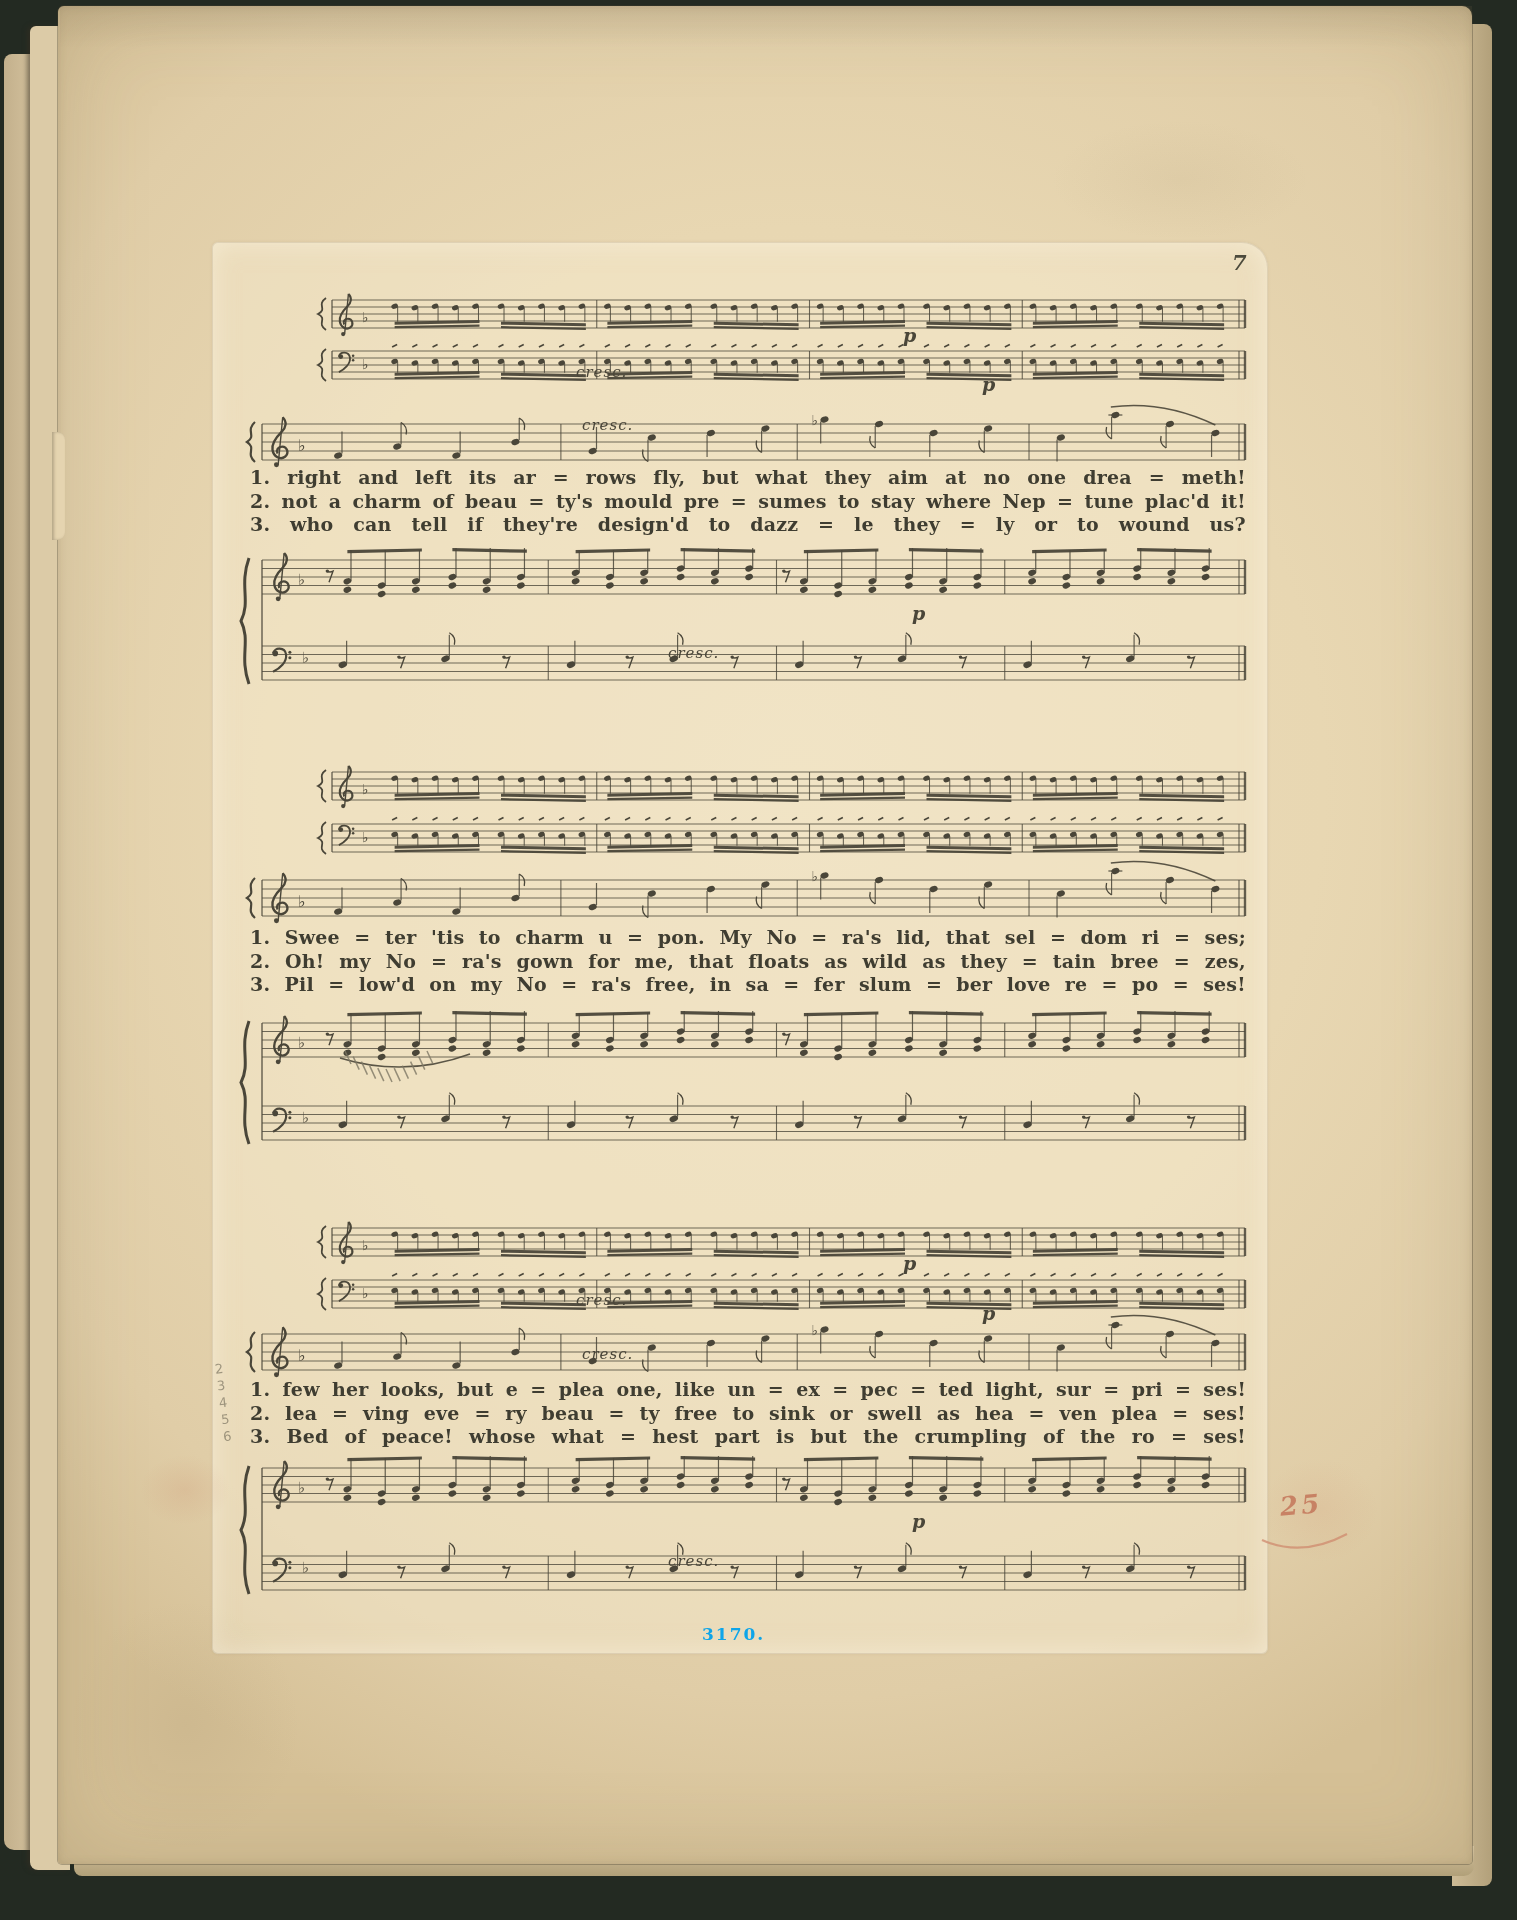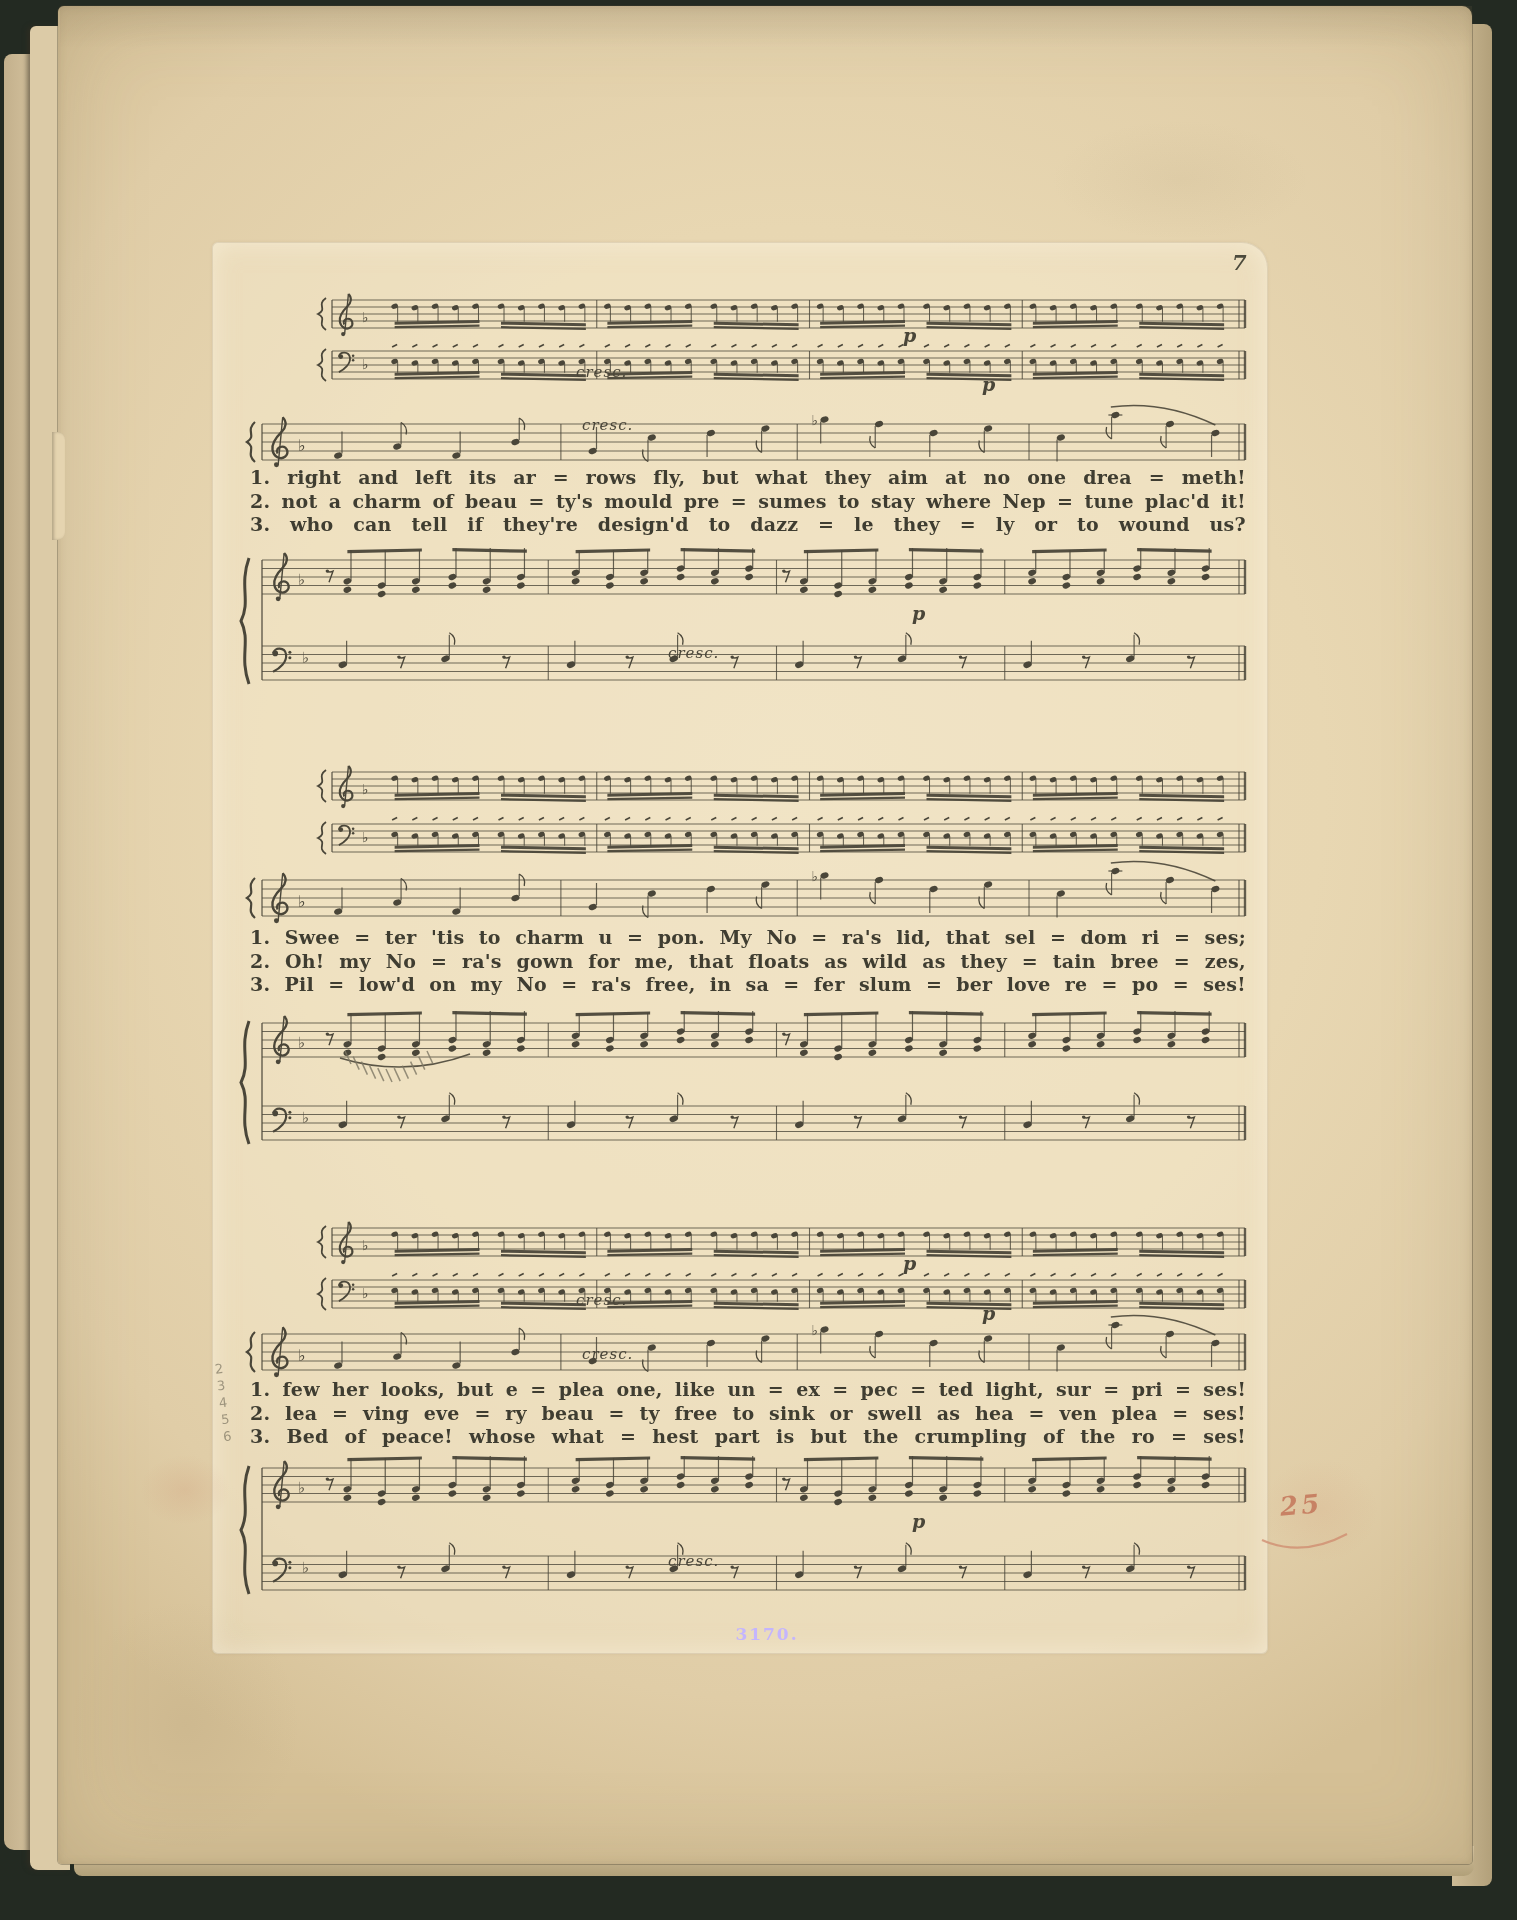--- a/index.html
+++ b/index.html
@@ -32,22 +32,22 @@
   .stain-3{left:70px;top:1600px;width:230px;height:250px;background:radial-gradient(closest-side,rgba(140,120,88,.10),rgba(140,120,88,0));}
   .stain-4{left:1050px;top:120px;width:260px;height:120px;background:radial-gradient(closest-side,rgba(150,130,95,.08),rgba(150,130,95,0));}
   
   .page-number{left:1232px;top:250px;font:italic 700 21px "DejaVu Serif",serif;color:#4c4a3c;}
   .lyrics{left:250px;width:996px;color:#3f3d31;}
   .lyrics .ln{display:flex;justify-content:space-between;align-items:baseline;height:23.5px;
     font:700 19px "DejaVu Serif",serif;letter-spacing:.2px;white-space:nowrap;}
   .lyr-0{top:466px}.lyr-1{top:926px}.lyr-2{top:1378px}
   .dyn-c{position:absolute;font:italic 15px "DejaVu Serif",serif;color:#4a4639;letter-spacing:1px;margin-top:32px;}
   .dyn-p{position:absolute;font:italic 700 19px "DejaVu Serif",serif;color:#4a4639;}
-  .plate-number{left:702px;top:1624px;width:130px;text-align:center;
-    font:700 17px "DejaVu Serif",serif;letter-spacing:2px;color:#c4b5fd;}
+  .plate-number{left:702px;top:1624px;width:130px;text-align:left;
+    font:700 17px "DejaVu Serif",serif;letter-spacing:2px;color:#0ea5e9;}
   
   .price{left:1280px;top:1490px;font:italic 700 26px "DejaVu Serif",serif;color:#c4765a;
     transform:rotate(-5deg);letter-spacing:3px;opacity:.85;}
   .pencil{left:219px;top:1360px;transform:rotate(-7deg);
     font:13px "DejaVu Sans",sans-serif;color:rgba(110,104,86,.62);line-height:17px;text-align:center;}
   #music{position:absolute;left:0;top:0;}
 </style>
 </head>
 <body>
 

